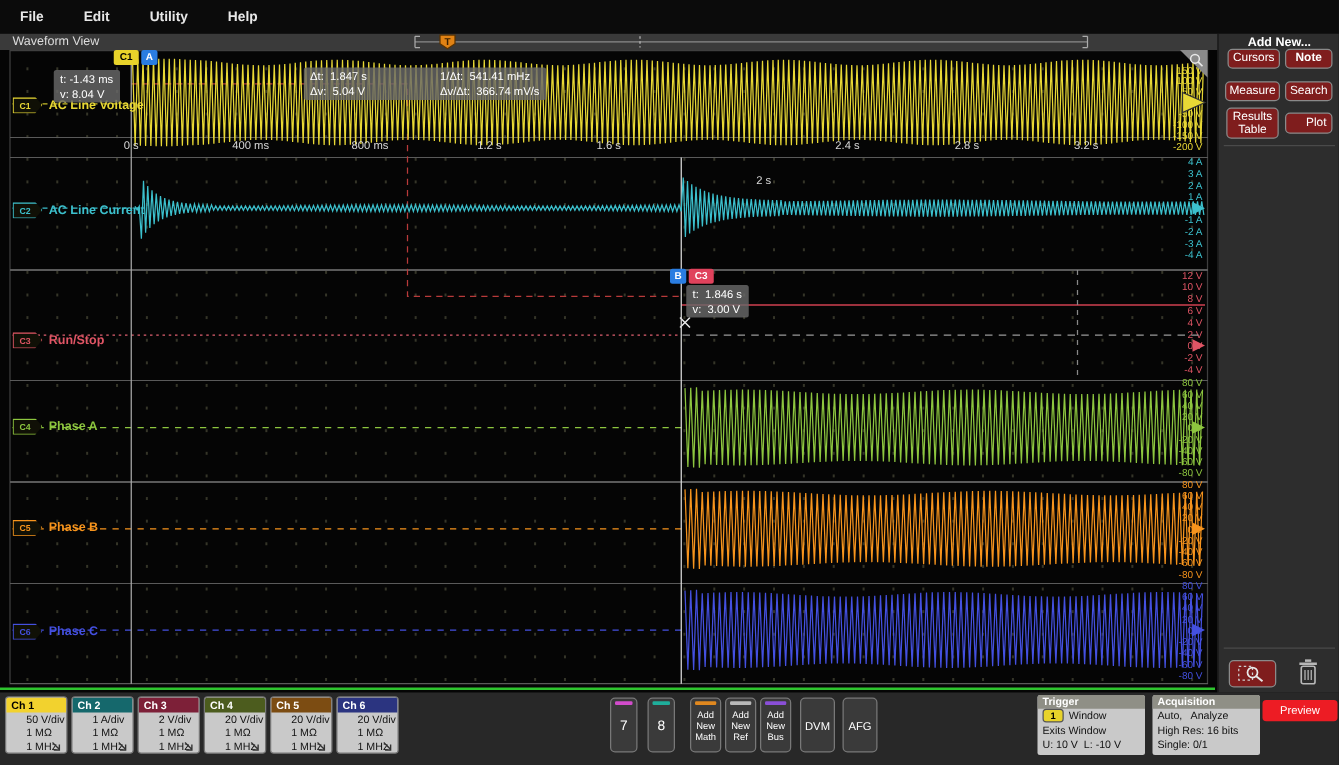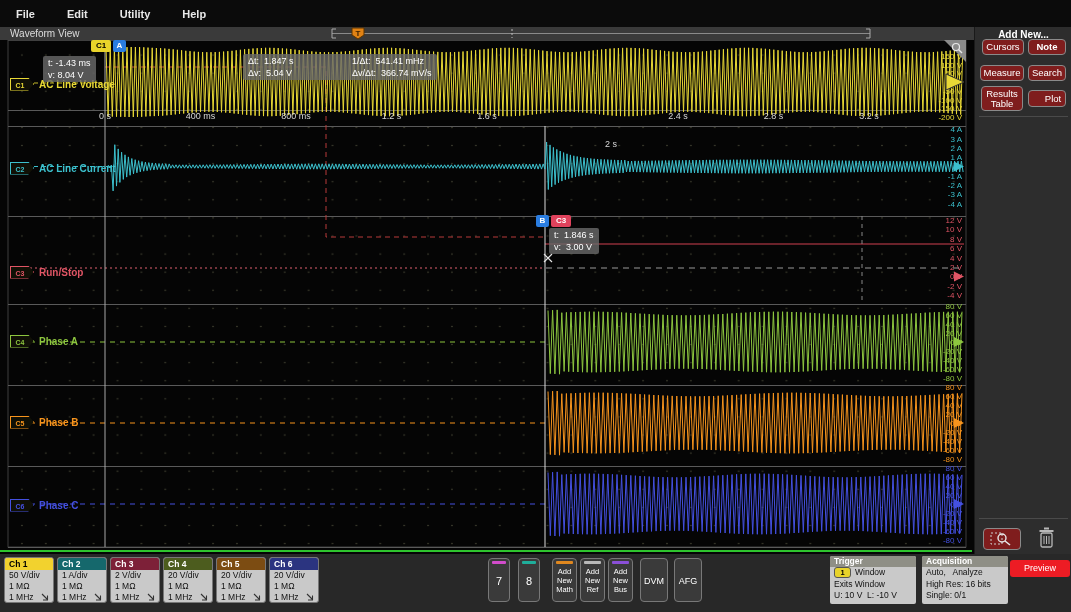--- a/index.html
+++ b/index.html
@@ -32,21 +32,21 @@
     font-size:10px;font-weight:bold;}
   .sbtn{position:absolute;background:#7f1d1d;border:1px solid #8a8a8a;border-radius:4px;color:#fff;
     font-size:9.5px;display:flex;align-items:center;justify-content:center;text-align:center;
     box-sizing:border-box;line-height:10px;}
   .sb-sep{position:absolute;left:4px;width:89px;height:1px;background:#4a4a4a;}
   #bottombar{position:absolute;left:0;top:554px;width:1071px;height:58px;background:#282828;}
   #greenline{position:absolute;left:0;top:550px;width:972px;height:2px;background:#2ec42e;z-index:9;}
   .card{position:absolute;top:3px;width:50px;height:46px;background:#c9c9c9;border-radius:3px;
     overflow:hidden;border:1px solid #777;box-sizing:border-box;}
   .card .hd{height:12px;line-height:12px;font-size:8.5px;font-weight:bold;padding-left:4px;}
-  .card .rw{font-size:8.5px;line-height:11px;padding-left:4px;color:#111;position:relative;white-space:pre;}
+  .card .rw{font-size:8.5px;line-height:11px;padding-left:16px;color:#111;position:relative;white-space:pre;}
   .nbtn{position:absolute;top:4px;height:44px;background:#3a3a3a;border:1px solid #787878;border-radius:4px;
     color:#fff;text-align:center;box-sizing:border-box;}
   .nbtn .strip{position:absolute;left:3px;right:3px;top:2px;height:3px;border-radius:1px;}
   .panel{position:absolute;top:2px;height:48px;background:#c9c9c9;border-radius:2px;overflow:hidden;}
   .panel .ph{height:11px;line-height:11px;background:#8f8f86;color:#fff;font-size:8.5px;font-weight:bold;
     padding-left:4px;}
   .panel .pr{font-size:8.5px;line-height:11.5px;padding:0 4px;color:#111;white-space:pre;display:flex;
     align-items:center;gap:4px;}
   #preview{position:absolute;left:1010px;top:6px;width:60px;height:17px;background:#ed1c24;color:#fff;
     font-size:9px;font-weight:normal;text-align:center;line-height:17px;border-radius:3px;}

